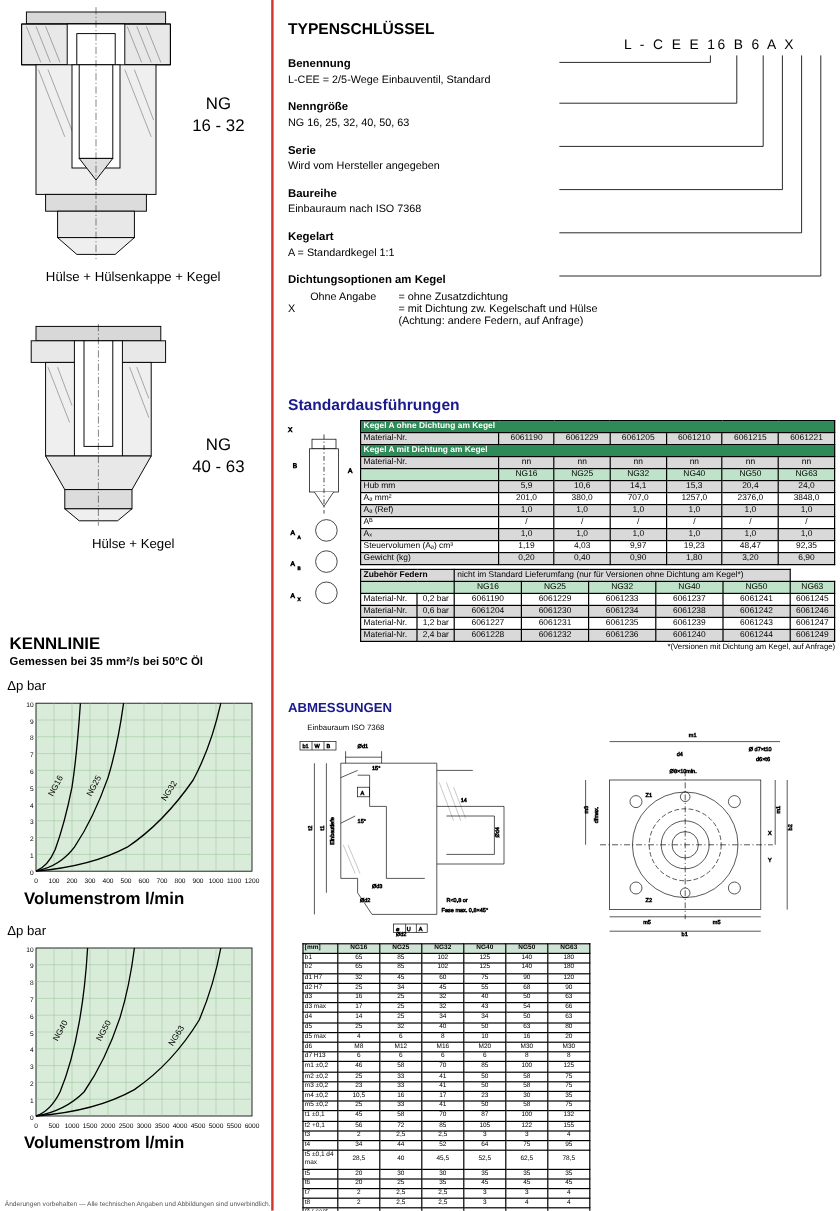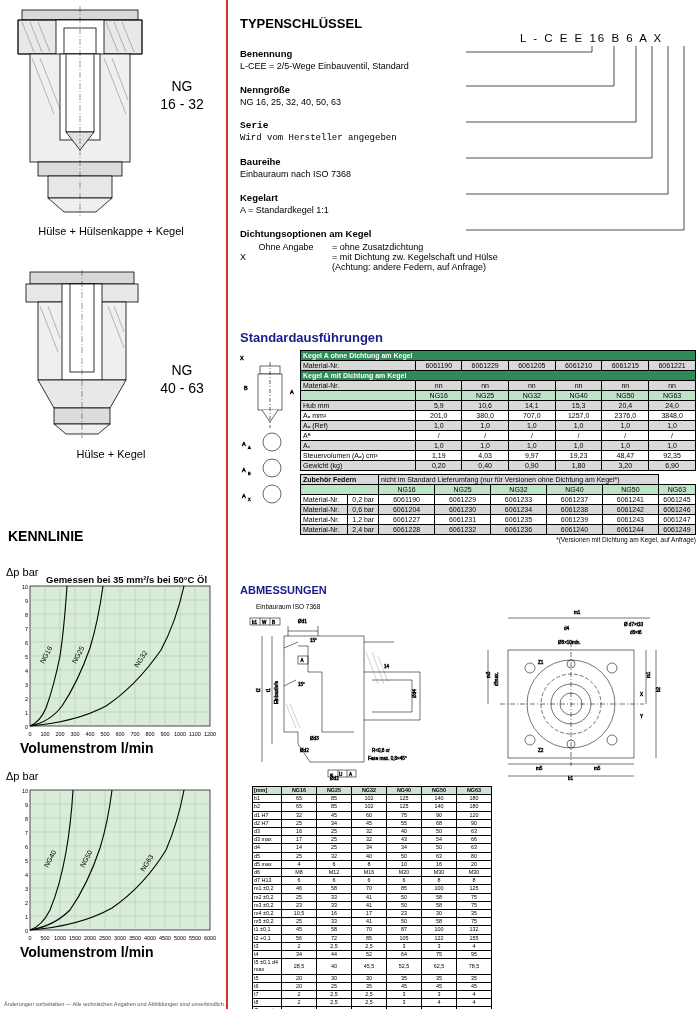--- a/index.html
+++ b/index.html
@@ -127,21 +127,21 @@
     </div>
 
     <div class="ng-label" style="position:absolute;left:150px;top:362px;width:64px;">
       <div>NG</div>
       <div>40 - 63</div>
     </div>
 
     <div class="cap" style="position:absolute;left:6px;top:448px;width:210px;">Hülse + Kegel</div>
 
     <div class="h-sec black" style="position:absolute;left:8px;top:528px;font-size:14px;">KENNLINIE</div>
-    <div class="chart-sub" style="position:absolute;left:8px;top:574px;margin-left:38px;">Gemessen bei 35 mm²/s bei 50°C Öl</div>
+    <div class="chart-sub" style="position:absolute;left:8px;top:546px;">Gemessen bei 35 mm²/s bei 50°C Öl</div>
 
     <div class="dp" style="position:absolute;left:6px;top:566px;">Δp bar</div>
     <div style="position:absolute;left:6px;top:582px;">
       <svg width="212" height="180" viewBox="0 0 212 180">
         <rect x="24" y="4" width="180" height="140" fill="#d9ecd9" stroke="#000" stroke-width="0.7"></rect>
         <g stroke="#8fbf8f" stroke-width="0.4">
           <line x1="39" y1="4" x2="39" y2="144"></line>
             <line x1="54" y1="4" x2="54" y2="144"></line>
           <line x1="69" y1="4" x2="69" y2="144"></line>
             <line x1="84" y1="4" x2="84" y2="144"></line>
@@ -298,21 +298,21 @@
     </svg>
 
     <div style="position:absolute;left:6px;top:48px;">
       <div class="key-lbl">Benennung</div>
       <div class="key-txt" style="margin-top:2px;">L-CEE = 2/5-Wege Einbauventil, Standard</div>
     </div>
     <div style="position:absolute;left:6px;top:84px;">
       <div class="key-lbl">Nenngröße</div>
       <div class="key-txt" style="margin-top:2px;">NG 16, 25, 32, 40, 50, 63</div>
     </div>
-    <div style="position:absolute;left:6px;top:120px;font-family:Liberation Mono, monospace;">
+    <div style="position:absolute;left:6px;top:120px;">
       <div class="key-lbl">Serie</div>
       <div class="key-txt" style="margin-top:2px;">Wird vom Hersteller angegeben</div>
     </div>
     <div style="position:absolute;left:6px;top:156px;">
       <div class="key-lbl">Baureihe</div>
       <div class="key-txt" style="margin-top:2px;">Einbauraum nach ISO 7368</div>
     </div>
     <div style="position:absolute;left:6px;top:192px;">
       <div class="key-lbl">Kegelart</div>
       <div class="key-txt" style="margin-top:2px;">A = Standardkegel 1:1</div>

